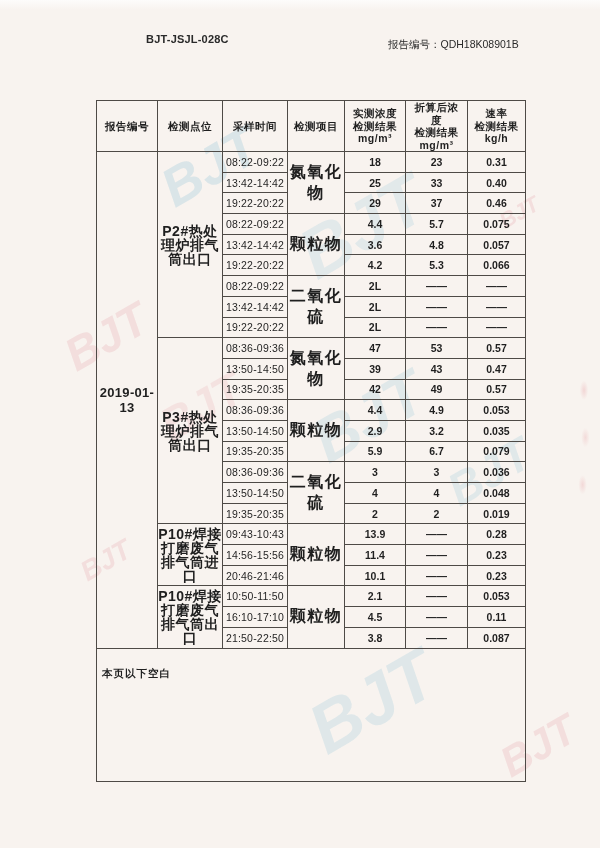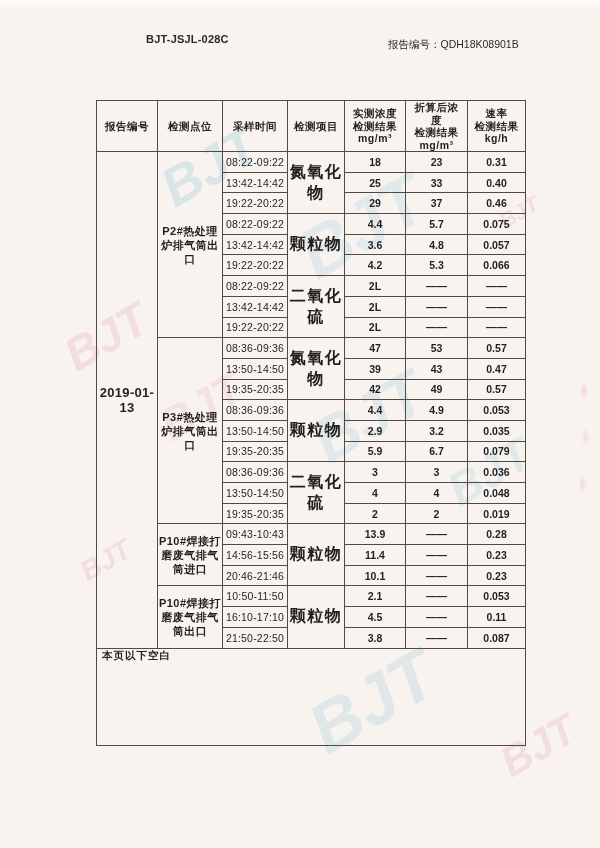--- a/index.html
+++ b/index.html
@@ -20,25 +20,25 @@
   }
   .doc-code { position:absolute; left:115px; top:33px; font-size:11px; font-weight:bold; letter-spacing:0.2px; color:#2a2a2a;margin-left:31px; }
   .report-no { position:absolute; left:388px; top:38px; font-size:10.5px; font-weight:normal; color:#2a2a2a; }
   .section-title { position:absolute; left:102px; top:72px; font-size:14px; font-weight:600; letter-spacing:1.5px; color:#2b2b2b; }
 
   table.results { position:absolute; left:96px; top:100px; width:429px; border-collapse:collapse; table-layout:fixed; }
   .results th, .results td { border:1px solid #4e4a46; padding:0; text-align:center; vertical-align:middle; color:#1f1f1f; }
   .results th { font-size:10.5px; font-weight:600; line-height:12.5px; white-space:pre-line; height:48px; letter-spacing:0.5px; }
   .results tbody tr { height:20.7px; }
   .c-date { font-size:13px; font-weight:600; letter-spacing:0.3px; }
-  .c-loc  { font-size:11px; font-weight:600; line-height:14px; padding:0 5px; letter-spacing:0.5px; }
+  .c-loc  { font-size:14px; font-weight:600; line-height:14px; padding:0 5px; letter-spacing:0.5px; }
   .c-time { font-size:10.5px; font-weight:400; letter-spacing:0.2px;margin-top:24px; }
   .c-item { font-size:16px; font-weight:700; letter-spacing:1.5px; }
   .c-val  { font-size:10.5px; font-weight:600; }
-  .blank-row td { height:96px; text-align:left; vertical-align:top; padding:0 5px; font-size:10.5px; font-weight:600; letter-spacing:1px; }
+  .blank-row td { height:96px; text-align:left; vertical-align:top; padding:18px 5px; font-size:10.5px; font-weight:600; letter-spacing:1px; }
 
   .footer { position:absolute; left:0; top:776px; width:600px; text-align:center; font-size:10.5px; font-weight:600; letter-spacing:3px; color:#2a2a2a; }
 
   .wm { position:absolute; font-style:italic; font-weight:bold; pointer-events:none; white-space:nowrap;
         transform:rotate(-30deg); transform-origin:left top; }
   .wm.cyan { color:rgba(100,175,205,0.20); }
   .wm.pink { color:rgba(225,140,150,0.20); }
   .smudge { position:absolute; pointer-events:none;
     background:
       radial-gradient(6px 14px at 50% 15%, rgba(220,110,120,0.22), rgba(220,110,120,0) 70%),

